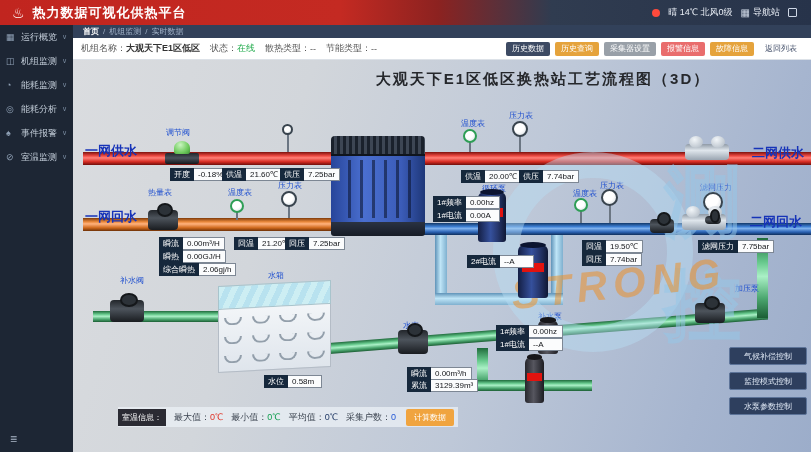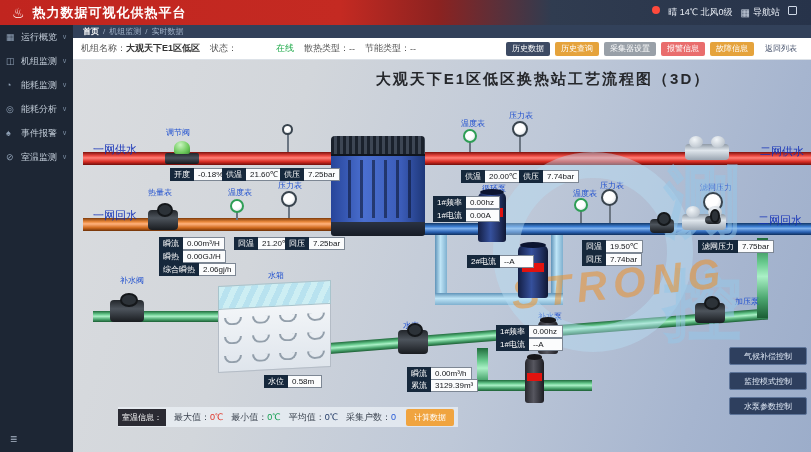--- a/index.html
+++ b/index.html
@@ -5,21 +5,21 @@
   * { margin:0; padding:0; box-sizing:border-box; }
   html,body { width:811px; height:452px; overflow:hidden; font-family:"Liberation Sans",sans-serif; background:#e6e8ec; }
   .app { position:relative; width:811px; height:452px; }
 
   
   .header { position:absolute; left:0; top:0; width:811px; height:25px;
     background:linear-gradient(90deg,#c1251f 0%,#c42a22 42%,#8c2220 54%,#303c50 68%,#27334a 100%);
     display:flex; align-items:center; color:#fff; }
   .logo-badge { margin-left:12px; font-size:14px; color:#fff; }
   .app-title { margin-left:8px; font-size:13px; font-weight:bold; letter-spacing:1px; }
-  .header-right { margin-left:auto; display:flex; gap:8px; margin-right:14px; font-size:9px; color:#e8edf5; }
+  .header-right { margin-left:auto; display:flex; align-items:center; gap:8px; margin-right:14px; font-size:9px; color:#e8edf5; }
   .weather-dot { width:8px; height:8px; border-radius:50%; background:#ff4a3c; }
   .grid-ico { font-size:10px; color:#cfd8e6; }
   .nav-link { display:flex; align-items:center; gap:3px; cursor:pointer; }
   .fs-box { width:9px; height:9px; border:1px solid #cfd8e6; border-radius:1px; }
 
   
   .sidebar { position:absolute; left:0; top:25px; width:73px; height:427px; background:#1d2634; display:flex; flex-direction:column; }
   .side-item { display:flex; align-items:center; height:24px; padding:0 6px; color:#c3cdd9; font-size:9px; cursor:pointer; }
   .side-item .ico { width:12px; font-size:9px; color:#8fa0b5; }
   .side-item .lbl { flex:1; margin-left:3px; white-space:nowrap; }
@@ -27,42 +27,42 @@
   .side-foot { margin-top:auto; padding:6px 10px; color:#aebacb; font-size:12px; }
 
   
   .crumbbar { position:absolute; left:73px; top:25px; width:738px; height:13px; background:#32415a; display:flex; align-items:center; padding-left:10px; font-size:8px; color:#9fb0c6; gap:4px; }
   .crumb-home { color:#fff; font-weight:bold; cursor:pointer; }
   .crumb-link { cursor:pointer; }
 
   
   .stationbar { position:absolute; left:73px; top:38px; width:738px; height:22px; background:#ffffff; border-bottom:1px solid #dde2e8; display:flex; align-items:center; padding:0 8px; font-size:9px; color:#555; white-space:nowrap; }
   .stationbar b { color:#333; font-weight:bold; }
-  .st-green { color:#21ab4c;margin-left:39px; }
+  .st-green { color:#21ab4c; }
   .st-gap { margin-left:10px;text-align:center; }
   .btn-row { margin-left:auto; display:flex; align-items:center; gap:5px; }
   .sbtn { font-size:8px; color:#fff; padding:2px 6px; border-radius:2px; cursor:pointer; line-height:10px; }
   .sbtn.navy { background:#3d4a63; } .sbtn.orange { background:#e5a33c; }
   .sbtn.gray { background:#99a0a8; } .sbtn.red { background:#e96d6d; }
   .sbtn.plain { background:none; color:#45516b; }
 
   
   .canvas { position:absolute; left:73px; top:60px; width:738px; height:392px; overflow:hidden;
     background:linear-gradient(108deg,#dadcdf 0%,#d2d6db 28%,#bec8d8 58%,#a6b5cf 85%,#9cadca 100%); }
   .dg-title { position:absolute; left:240px; top:10px; width:460px; text-align:center; font-size:15px; font-weight:bold; color:#26282c; letter-spacing:2px; }
 
   .pipe { position:absolute; }
   .pipe.red { background:linear-gradient(180deg,#7e120e,#ee4a42 30%,#ff8078 45%,#d62b22 75%,#6f0e0b); }
   .pipe.orange { background:linear-gradient(180deg,#7e3a0a,#ec8a3c 30%,#ffb27e 45%,#d06a1e 75%,#6e3107); }
   .pipe.blue { background:linear-gradient(180deg,#123868,#3d7ed2 30%,#7fb2ee 45%,#2a62b4 75%,#0f2f5c); }
   .pipe.green { background:linear-gradient(180deg,#1f6b3c,#66c88c 30%,#aaf0c6 48%,#4da871 75%,#1b5e34); }
   .pipe.cyan { background:linear-gradient(90deg,#5f93b8,#bfe5f7 45%,#7fb0cf); }
   .pipe.cyan-h { background:linear-gradient(180deg,#5f93b8,#bfe5f7 45%,#7fb0cf); }
 
-  .pipelabel { position:absolute; color:#1633b8; font-weight:normal; font-size:11px; white-space:nowrap;margin-left:8px; }
+  .pipelabel { position:absolute; color:#1633b8; font-weight:bold; font-size:13px; white-space:nowrap; }
   .devlabel { position:absolute; color:#2050cf; font-size:8px; white-space:nowrap; }
 
   .sensor { position:absolute; display:flex; font-size:8px; line-height:9px; white-space:nowrap; z-index:6;padding-left:9px; }
   .sensor .tag { background:#16283c; color:#fff; padding:1px 3px; border:1px solid #16283c; }
   .sensor .val { background:#fbfcfd; color:#14161a; padding:1px 4px; border:1px solid #7d8794; border-left:none; min-width:34px; }
 
   .gauge { position:absolute; border-radius:50%; background:radial-gradient(circle at 40% 35%,#ffffff 45%,#cfd7dd); border:2px solid #39444e; z-index:4; }
   .gauge.green { border-color:#2e9e55; }
   .stem { position:absolute; width:2px; background:#6b7683; z-index:3; }
 
@@ -295,21 +295,21 @@
     <div class="meterbox" style="left:37px;top:240px;width:34px;height:22px;"></div>
     <div class="devlabel" style="left:330px;top:260px;">水表</div>
     <div class="meterbox" style="left:325px;top:270px;width:30px;height:24px;"></div>
     <div class="devlabel" style="left:465px;top:251px;">补水泵</div>
     <div class="pump dark" style="left:465px;top:260px;width:20px;height:34px;">
         <div class="band" style="top:12px;height:7px;"></div>
       </div>
     <div class="pump dark" style="left:452px;top:297px;width:19px;height:46px;">
         <div class="band" style="top:16px;height:8px;"></div>
       </div>
-    <div class="devlabel" style="left:662px;top:236px;">加压泵</div>
+    <div class="devlabel" style="left:662px;top:223px;">加压泵</div>
     <div class="meterbox" style="left:622px;top:243px;width:30px;height:20px;"></div>
 
     <div class="sensor" style="left:88px;top:108px;">
       <span class="tag">开度</span>
         <span class="val">-0.18%</span>
       </div>
     <div class="sensor" style="left:140px;top:108px;">
       <span class="tag">供温</span>
         <span class="val">21.60℃</span>
       </div>

